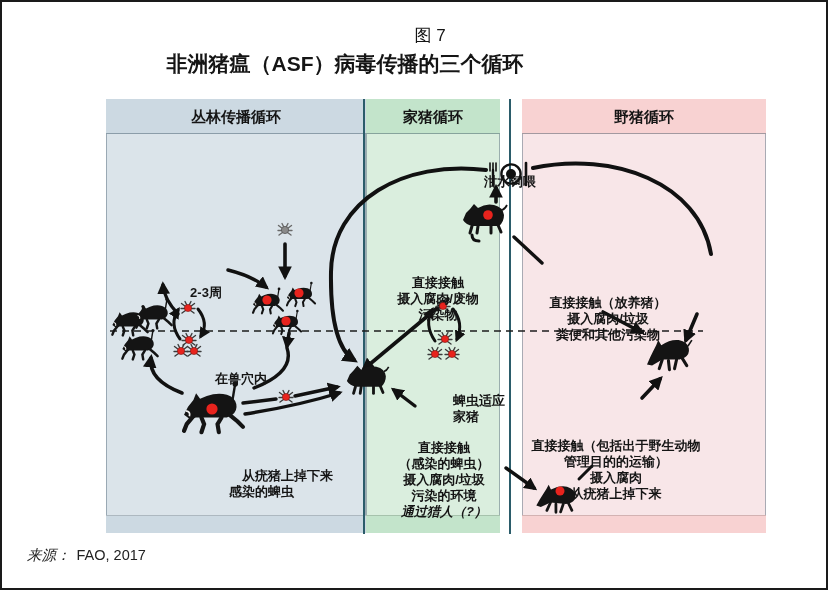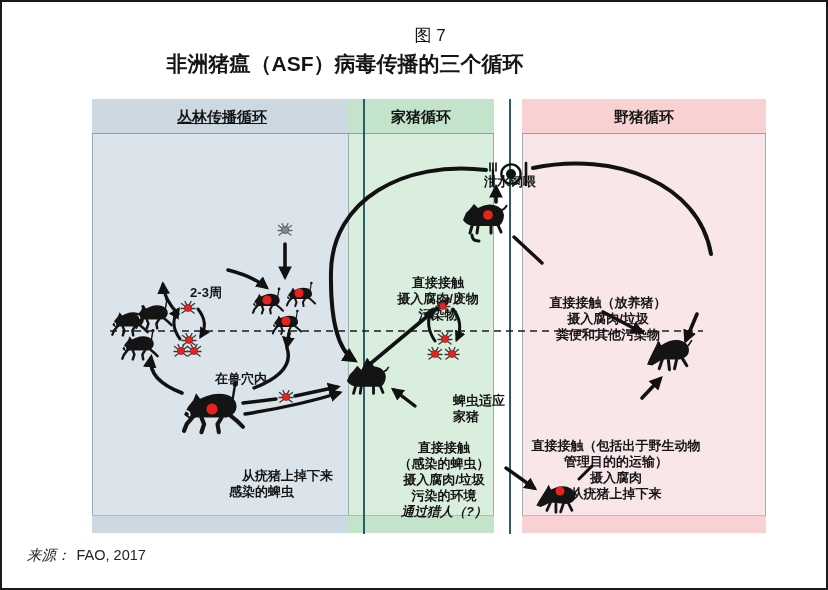--- a/index.html
+++ b/index.html
@@ -3,24 +3,24 @@
 <meta charset="utf-8">
 <style>
   html,body{margin:0;padding:0;background:#fff;}
   .canvas{position:relative;width:828px;height:590px;background:#fff;border:2px solid #1a1a1a;box-sizing:border-box;font-family:"Liberation Sans",sans-serif;color:#151515;overflow:hidden;}
   .fig-label{position:absolute;left:16px;top:22px;width:824px;text-align:center;font-size:17px;font-weight:400;}
   .fig-title{position:absolute;left:0;top:48px;width:686px;text-align:center;font-size:21px;font-weight:700;}
   .col{position:absolute;top:97px;height:435px;box-sizing:border-box;}
   .col-header{height:35px;line-height:35px;text-align:center;font-size:15px;font-weight:700;border-bottom:1px solid rgba(60,85,100,.45);box-sizing:border-box;}
   .col-body{height:381px;border-left:1px solid rgba(90,110,125,.5);border-right:1px solid rgba(90,110,125,.5);box-sizing:border-box;}
   .col-footer{height:18px;border-top:1px solid rgba(0,0,0,.15);box-sizing:border-box;}
-  .col-sylvatic{left:90px;width:260px;text-decoration:underline;}
+  .col-sylvatic{left:104px;width:260px;}
   .col-sylvatic .col-header,.col-sylvatic .col-footer{background:var(--sylvatic-header);}
   .col-sylvatic .col-body{background:var(--sylvatic-body);}
-  .col-domestic{left:346px;width:146px;}
+  .col-domestic{left:364px;width:134px;}
   .col-domestic .col-header,.col-domestic .col-footer{background:var(--domestic-header);}
   .col-domestic .col-body{background:var(--domestic-body);}
   .col-wild{left:520px;width:244px;}
   .col-wild .col-header,.col-wild .col-footer{background:var(--wild-header);}
   .col-wild .col-body{background:var(--wild-body);}
   .divider{position:absolute;top:97px;height:435px;width:2px;background:var(--divider);}
   .d1{left:361px;} .d2{left:507px;}
   svg.overlay{position:absolute;left:0;top:0;width:828px;height:590px;}
   .lbl{position:absolute;font-size:13px;font-weight:700;line-height:16px;white-space:nowrap;margin-top:32px;}
   .lbl.center{transform:translateX(-50%);text-align:center;}

